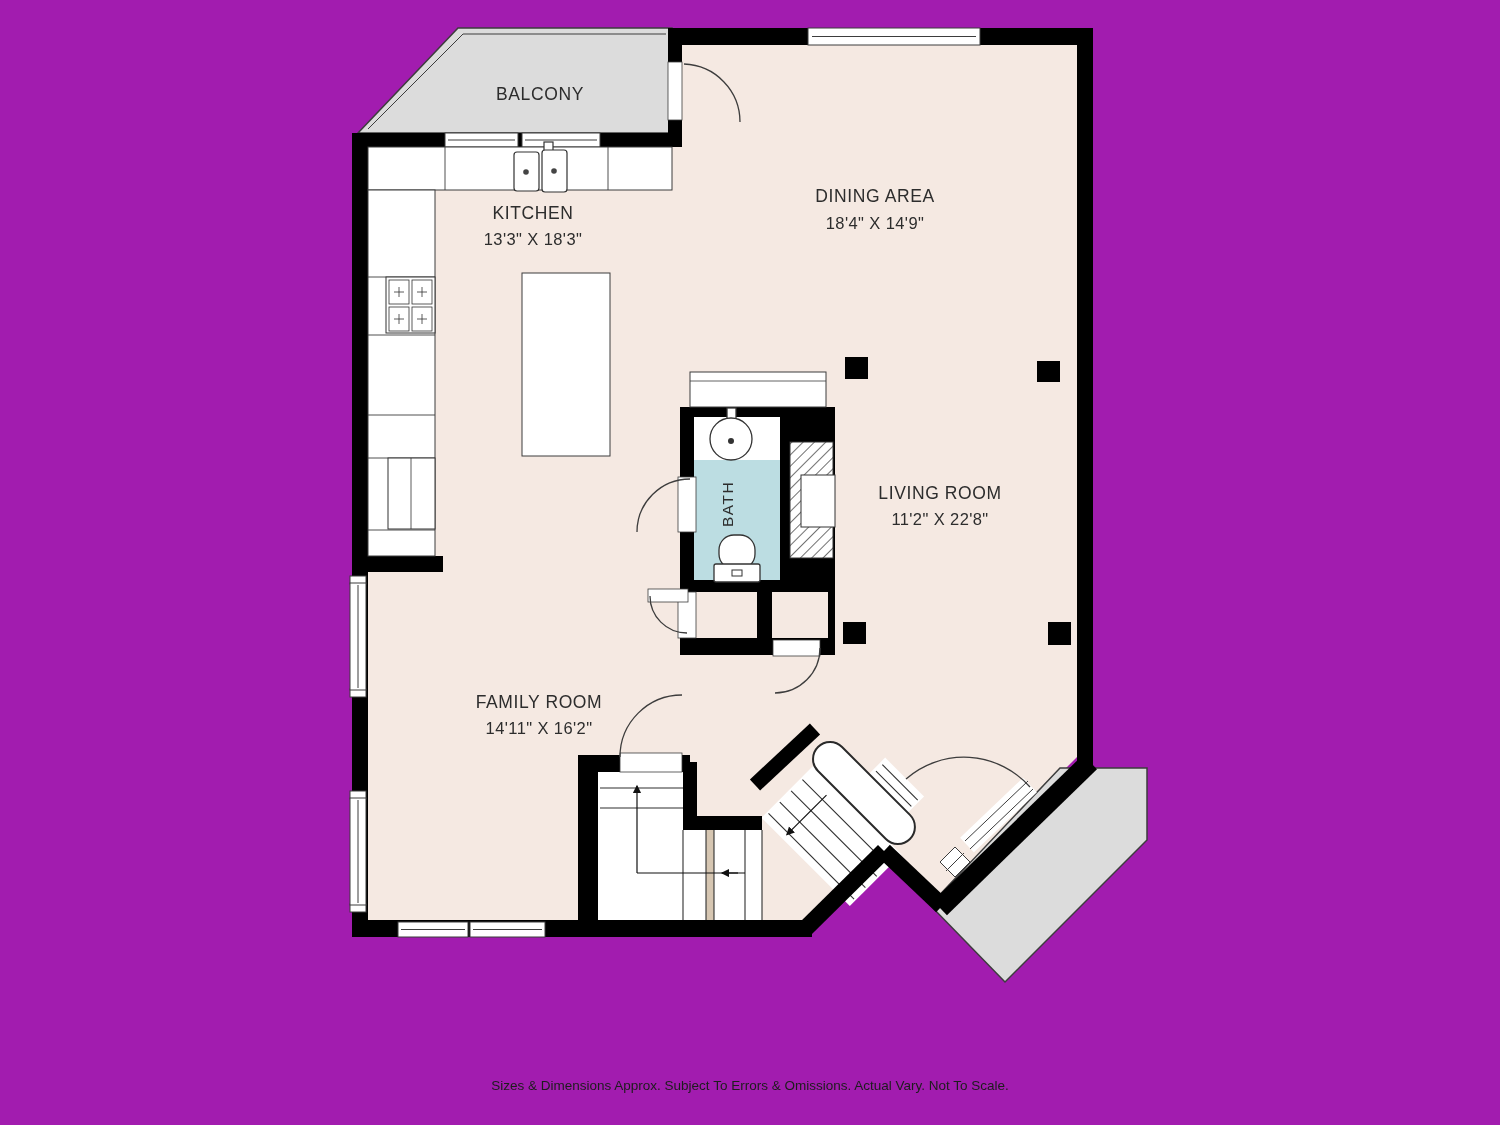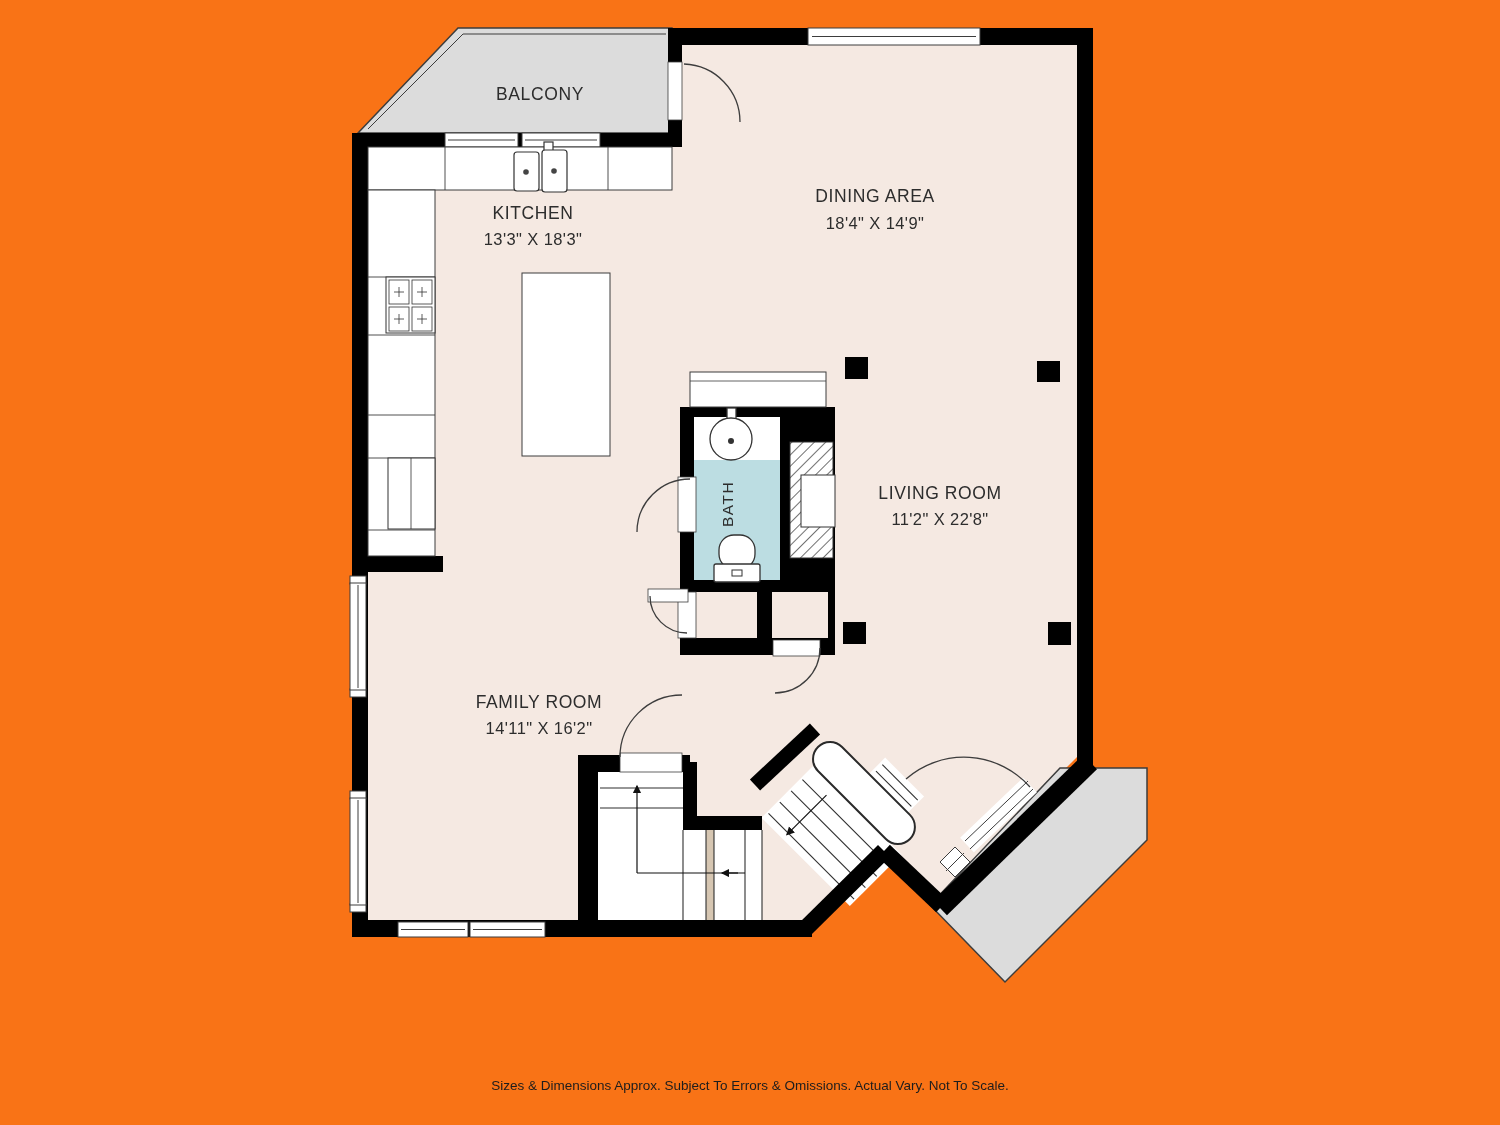--- a/index.html
+++ b/index.html
@@ -1,16 +1,16 @@
 <!DOCTYPE html>
 <html><head>
 <meta charset="utf-8">
 <style>
   html,body{margin:0;padding:0;background:#ffffff;}
-  .plan-wrap{position:relative;width:1500px;height:1125px;background:#f97316;overflow:hidden;text-decoration:underline;}
+  .plan-wrap{position:relative;width:1500px;height:1125px;background:#a21caf;overflow:hidden;text-decoration:underline;}
   svg{display:block;}
   text{font-family:"Liberation Sans","DejaVu Sans",sans-serif;fill:#2d2d2d;}
   .room-name{font-size:17.5px;letter-spacing:.6px;}
   .room-dims{font-size:16.5px;letter-spacing:.4px;}
   .bath-label{font-size:15.5px;letter-spacing:1.5px;}
   .footer-note{font-size:13.5px;fill:#1d1d1d;}
 </style>
 </head>
 <body>
 

